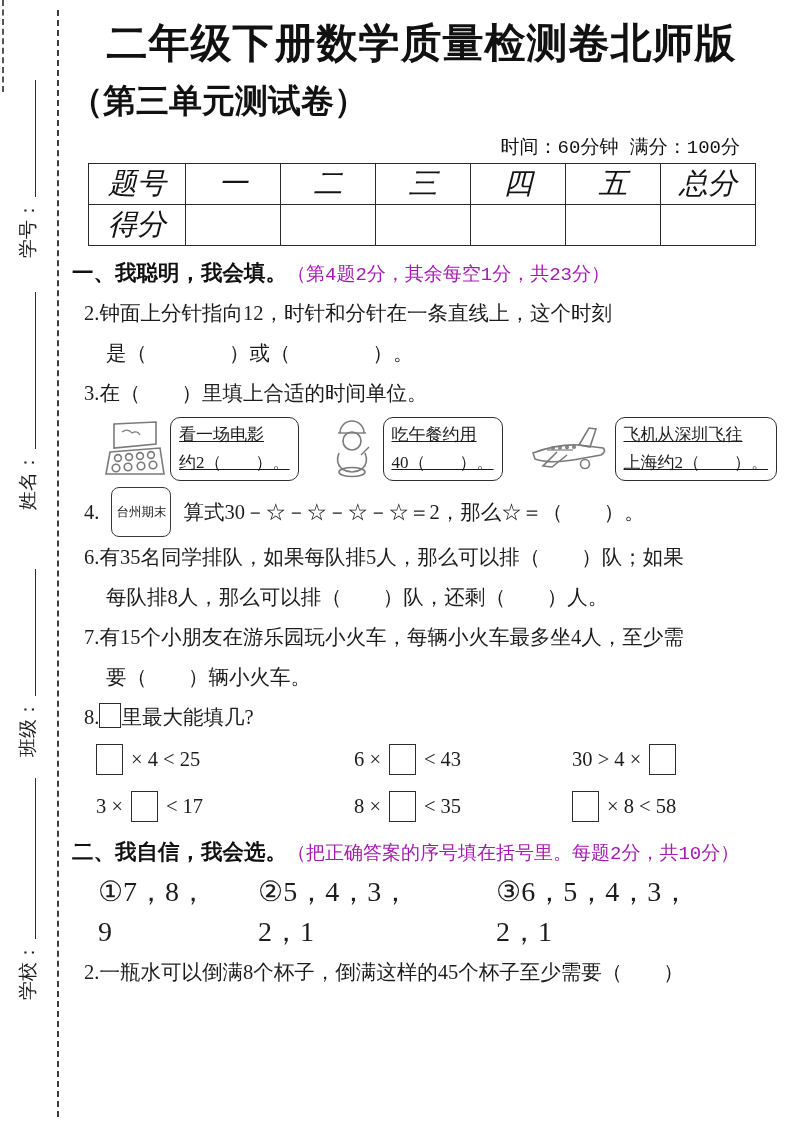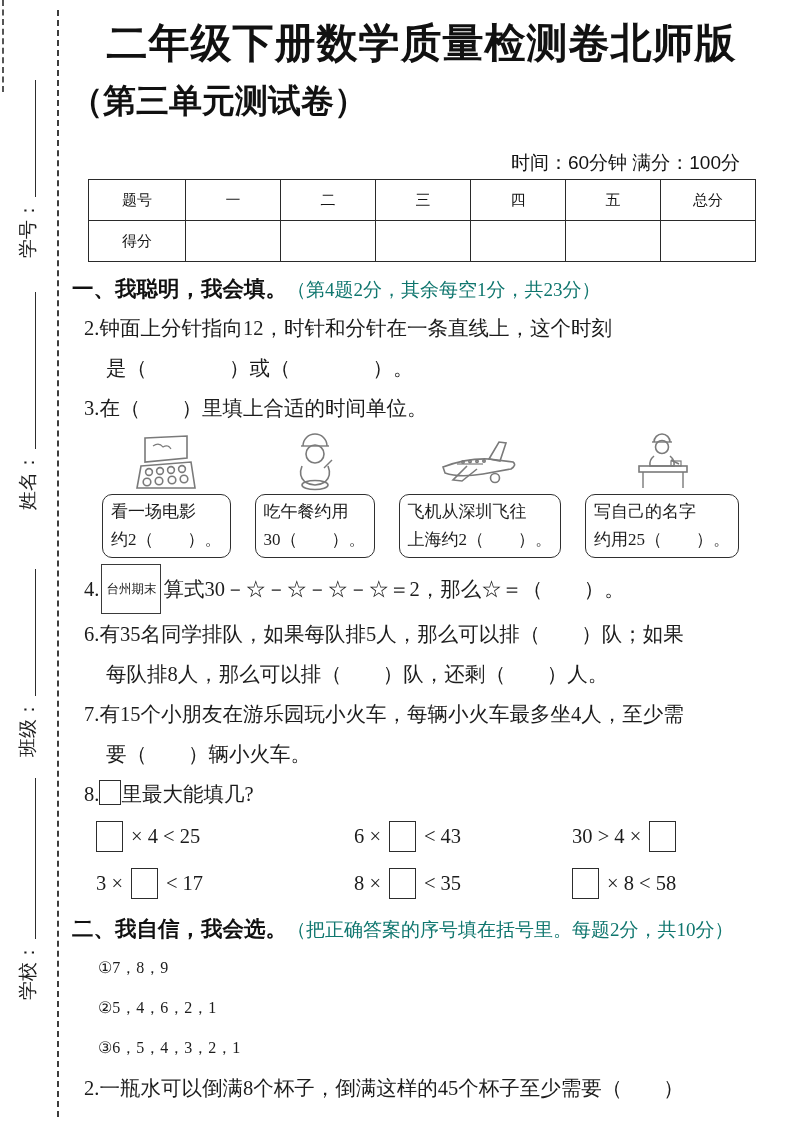--- a/index.html
+++ b/index.html
@@ -34,59 +34,59 @@
     margin-top: 16px; text-align: center;
     font-family: "Liberation Sans", sans-serif;
     font-size: 41px; font-weight: 900; letter-spacing: 1px; color: #111;
   }
   h2.subtitle {
     margin-top: 8px; 
     font-family: "Liberation Sans", sans-serif;
     font-size: 33px; font-weight: 800; color: #111;
   }
   .time-info {
-    text-align: right; padding-right: 33px; margin-top: 26px;
-    font-family: Liberation Sans, sans-serif; font-size: 19px; color: #121212;
+    text-align: right; padding-right: 33px; margin-top: 10px;
+    font-family: Liberation Mono, monospace; font-size: 19px; color: #121212;
   }
   table.score { border-collapse: collapse; table-layout: fixed; margin: 3px 0 0 18px; width: 667px; }
   table.score td {
     border: 1.7px solid #2a2a2a; height: 41px; text-align: center;
-    font-family: "Liberation Sans", sans-serif; font-size: 15px; font-weight: 500; color: #141414;
+    font-family: "Liberation Sans", sans-serif; font-size: 29px; font-weight: 500; color: #141414; font-style: italic;
   }
   
   .sec-head {
     margin-top: 9px; padding-left: 2px; line-height: 36px;
     font-family: "Liberation Sans", sans-serif; font-size: 21.5px; font-weight: 800; color: #111;
   }
-  .sec-note { font-family: Liberation Serif, serif; font-size: 19px; font-weight: 400; color: #0f766e; }
+  .sec-note { font-family: Liberation Mono, monospace; font-size: 19px; font-weight: 400; color: #a21caf; }
   .q-line { padding-left: 14px; line-height: 40px; font-size: 20.5px; }
   .q-cont { padding-left: 36px; }
   .badge {
-    display: inline-block; border: 1.2px solid #3a3a3a; border-radius: 0;
+    display: inline-block; border: 1.2px solid #3a3a3a; border-radius: 8px;
     font-family: "Liberation Sans", sans-serif; font-size: 12.5px; line-height: 16px;
-    padding: 16px 4px; margin: 0 2px; vertical-align: 3px; color: #222;
+    padding: 16px 4px; margin: 0 12px; vertical-align: 3px; color: #222;
   }
   
   .pic-row { display: flex; align-items: flex-end; gap: 24px; margin: 4px 0 6px 32px; }
-  .pic-box { display: flex; flex-direction: column; align-items: center; gap: 2px; }
+  .pic-box { display: flex; flex-direction: row; align-items: center; gap: 2px; text-decoration: underline; }
   .pic-art svg { display: block; }
   .caption {
     border: 1.6px solid #2f2f2f; border-radius: 10px; padding: 3px 8px;
     font-size: 17px; line-height: 1.65; white-space: nowrap; text-align: left;
   }
   
   .sq { display: inline-block; width: 27px; height: 31px; border: 1.6px solid #2d2d2d; background: #fff; vertical-align: middle; }
   .sq-small { width: 22px; height: 25px; vertical-align: -4px; }
   .q8-grid {
     display: grid; grid-template-columns: 258px 218px auto;
     row-gap: 10px; margin: 4px 0 6px 26px; font-size: 20.5px;
   }
   .expr { display: flex; align-items: center; gap: 8px; height: 37px; }
   
-  .opts { display: flex; padding-left: 28px; line-height: 40px; font-size: 16px; flex-direction: column; }
+  .opts { display: flex; padding-left: 28px; line-height: 40px; font-size: 28px; }
   .opts-tight > span { margin-right: 46px; }
 </style>
 </head>
 <body>
 
 <div>
 
   <div class="edge-dashes"></div>
   <div class="dashed-rule"></div>
 
@@ -182,21 +182,21 @@
             <path d="M17 14 a12 12 0 0 1 24 0"></path>
             <path d="M15 14 h28" stroke-width="1.4"></path>
             <circle cx="29" cy="22" r="9"></circle>
             <path d="M16 34 q-4 10 3 16 q10 6 20 0 q7 -6 3 -16"></path>
             <path d="M38 36 l8 -8" stroke-width="1.4"></path>
             <ellipse cx="29" cy="53" rx="13" ry="4.5"></ellipse>
           </svg>
         </span>
         <span class="caption">
           <span>吃午餐约用</span><br>
-          <span>30（　　）。</span>
+          <span>40（　　）。</span>
         </span>
       </div>
       <div class="pic-box">
         <span class="pic-art">
           <svg width="86" height="58" viewBox="0 0 86 58" fill="none" stroke="#7a7a7a" stroke-width="1.6">
             <path d="M6 33 Q30 24 52 25 L76 28 Q80 31 74 35 L46 40 Q22 44 8 39 Z"></path>
             <path d="M52 25 L62 8 L69 9 L63 27 Z"></path>
             <path d="M30 32 L16 46 L25 47 L40 35"></path>
             <circle cx="58" cy="44" r="4.5"></circle>
             <path d="M20 30 h26" stroke-width="1.2"></path>
@@ -272,20 +272,20 @@
           <span>× 8 &lt; 58</span>
       </div>
     </div>
 
     <div class="sec-head">
       <span>二、我自信，我会选。</span><span class="sec-note">（把正确答案的序号填在括号里。每题2分，共10分）</span>
     </div>
 
     <div class="opts opts-tight">
       <span>①7，8，9</span>
-      <span>②5，4，6，2，1</span>
+      <span>②5，4，3，2，1</span>
       <span>③6，5，4，3，2，1</span>
     </div>
 
     <div class="q-line">2.一瓶水可以倒满8个杯子，倒满这样的45个杯子至少需要（　　）</div>
 
   </div>
 </div>
 
 </body></html>

